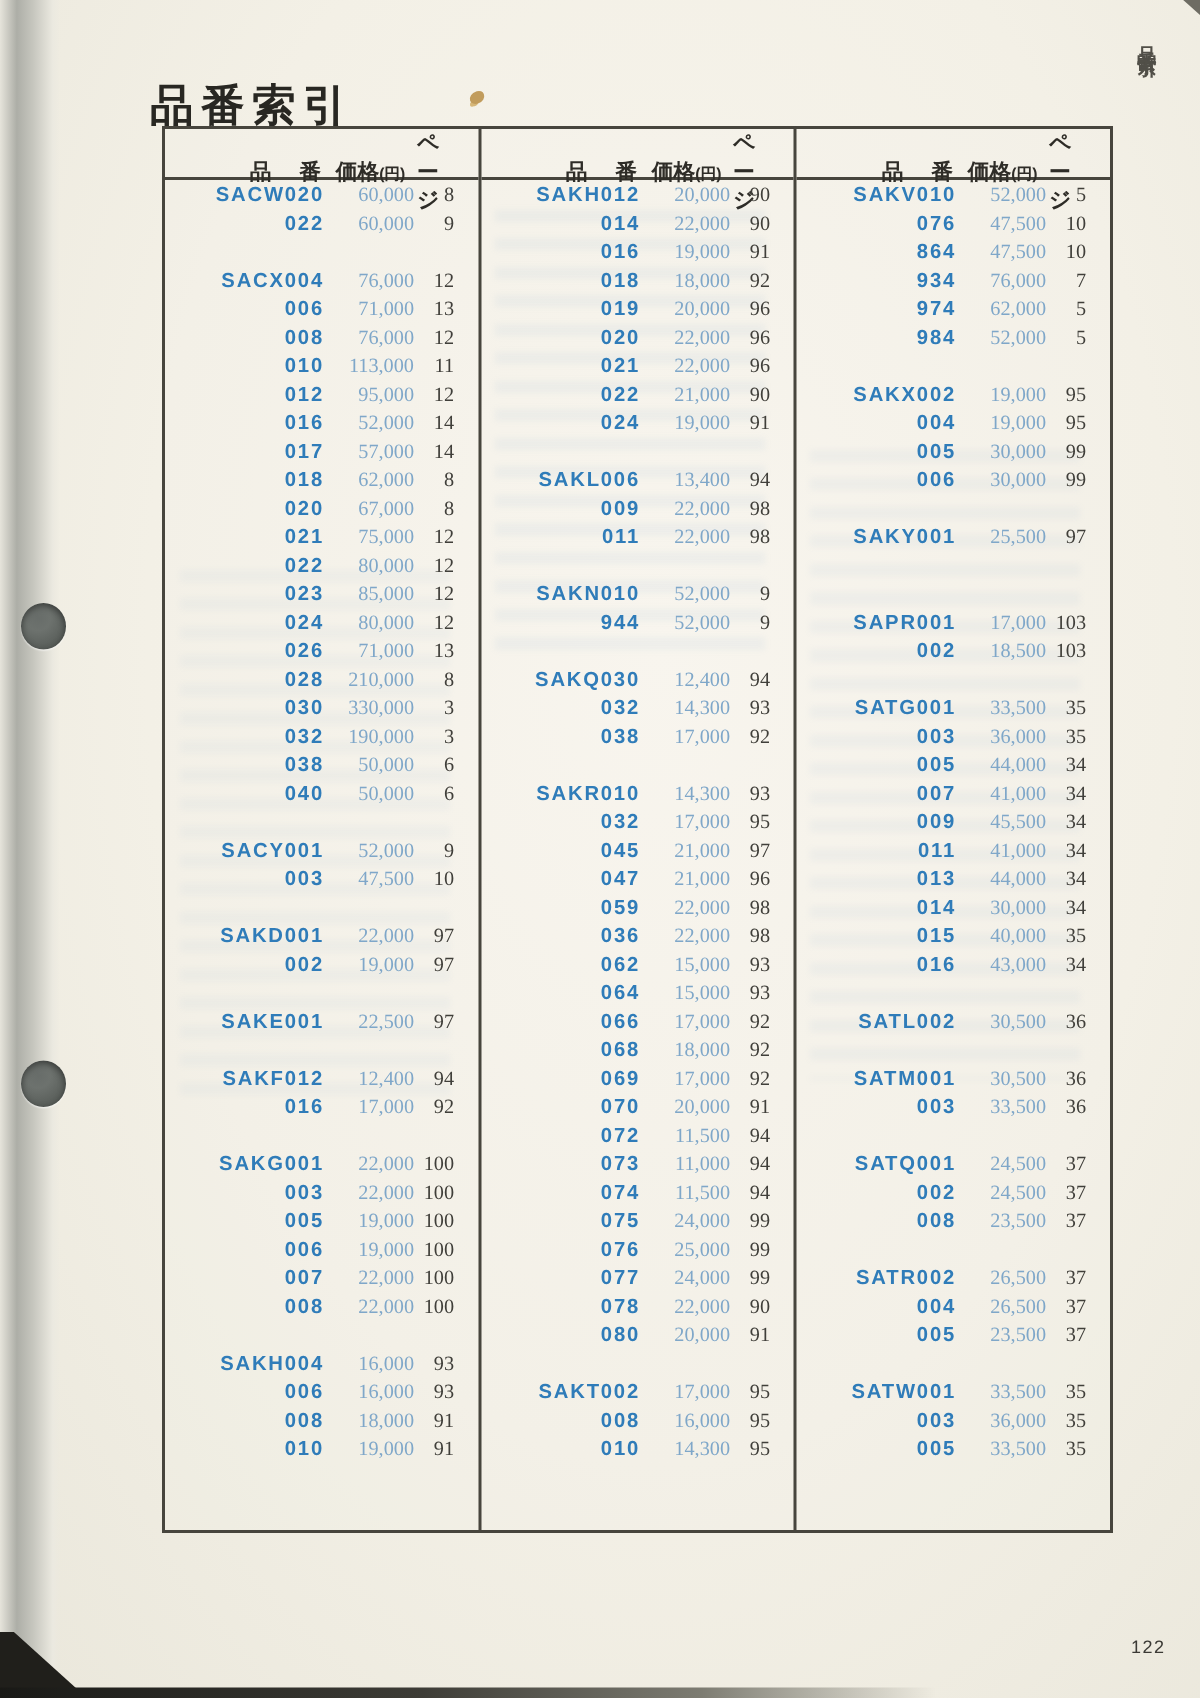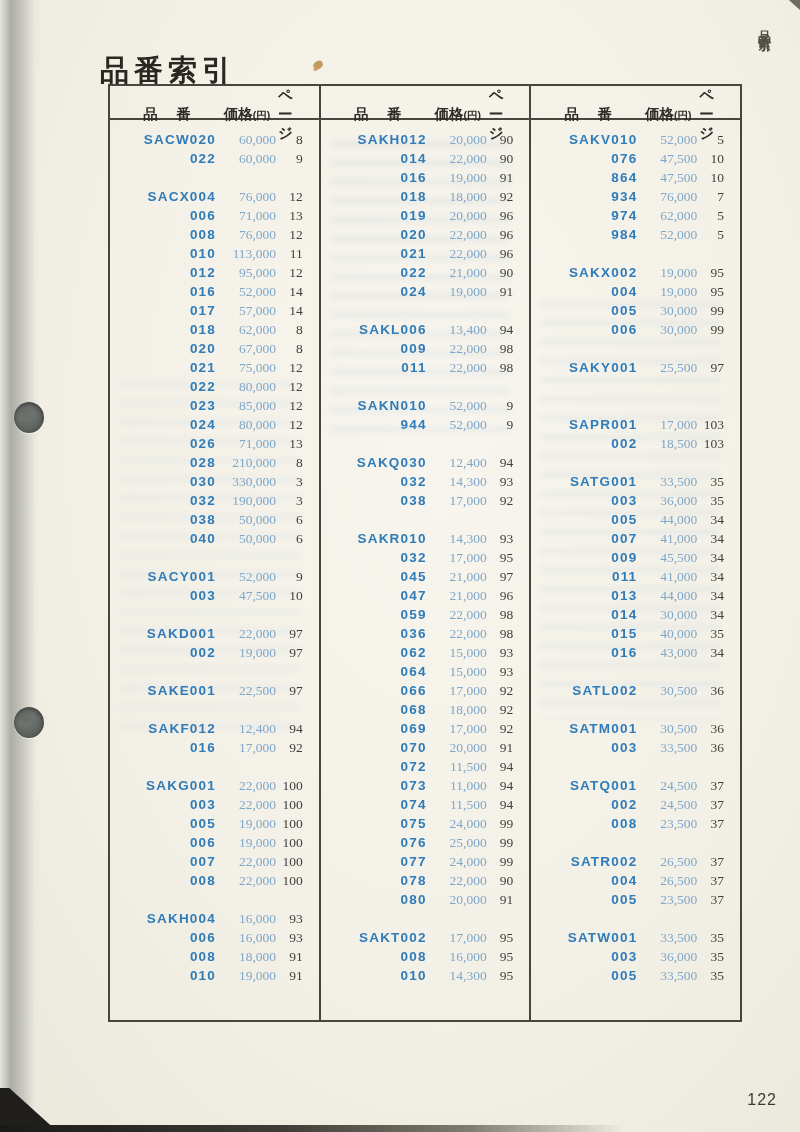--- a/index.html
+++ b/index.html
@@ -37,39 +37,39 @@
     border:2.5px solid #47453d; display:flex; box-sizing:border-box;
     background: rgba(255,255,255,0.06);
   }
   .col { flex:1 1 0; min-width:0; border-right:2px solid #47453d; display:flex; flex-direction:column; }
   .col:last-child { border-right:none; }
   .col-header {
     height:32px; flex:0 0 32px; border-bottom:2px solid #47453d;
     display:grid; grid-template-columns:96px 62px 1fr; align-items:center;
     padding:0 16px 0 10px; font-weight:bold; color:#2e2c27; font-size:14.5px;
   }
-  .col-header .h-part  { text-align:center; letter-spacing:2px; }
+  .col-header .h-part  { text-align:right; letter-spacing:2px; }
   .col-header .h-price { text-align:center; letter-spacing:0; white-space:nowrap; }
   .col-header .h-price small { font-size:10.5px; font-weight:bold; }
   .col-header .h-page  { text-align:left; letter-spacing:1px; }
 
-  .col-body { padding-top:10px; position:relative; z-index:2; }
+  .col-body { position:relative; z-index:2; }
   .row {
     display:grid; grid-template-columns:96px 60px 1fr;
     height:19px; line-height:19px; padding:0 16px 0 10px; font-size:13.5px;
     white-space:nowrap;
   }
   .cell-pn   { text-align:right; color:#2f7cb9; font-weight:bold; letter-spacing:1.2px; }
   .cell-price{ text-align:right; color:#7fa7c9; font-family:"Liberation Serif", serif; }
   .cell-page { text-align:right; color:#403f3a; font-family:"Liberation Serif", serif; }
   .gap { height:19px; }
 
   .page-number {
     position:absolute; right:23px; top:1091px;
-    font-size:16px; color:#3b3a35; letter-spacing:1px;
+    font-size:12px; color:#3b3a35; letter-spacing:1px;
   }
 
   
   .bottom-edge {
     position:absolute; left:0; bottom:0; width:78%; height:7px;
     background: linear-gradient(90deg, #191916 0%, #3d3c36 45%, #7d7c72 75%, rgba(125,124,114,0) 100%);
   }
   .corner-wedge {
     position:absolute; left:0; bottom:0; width:58px; height:44px;
     background:#201f1b; clip-path:polygon(0 0, 16% 0, 100% 100%, 0 100%);

